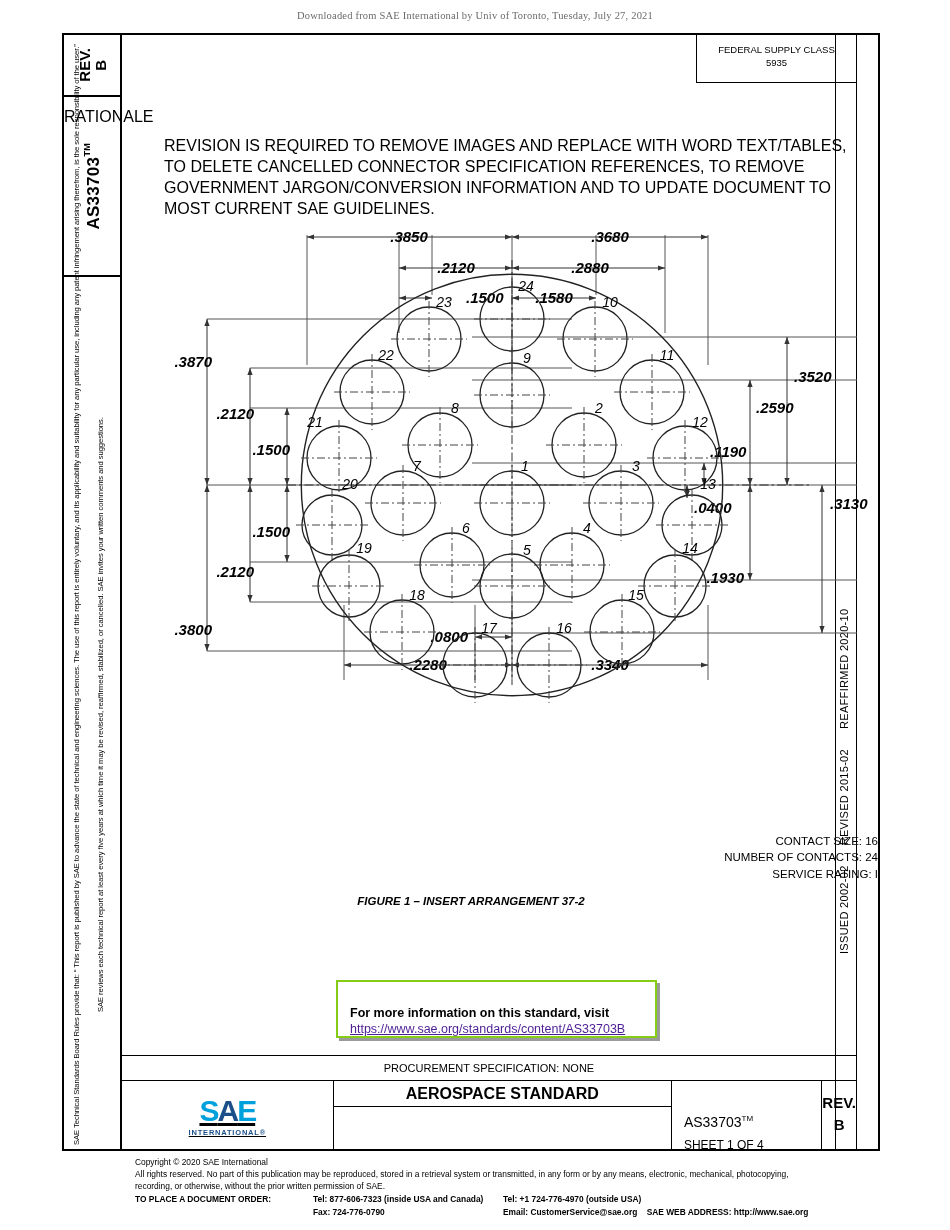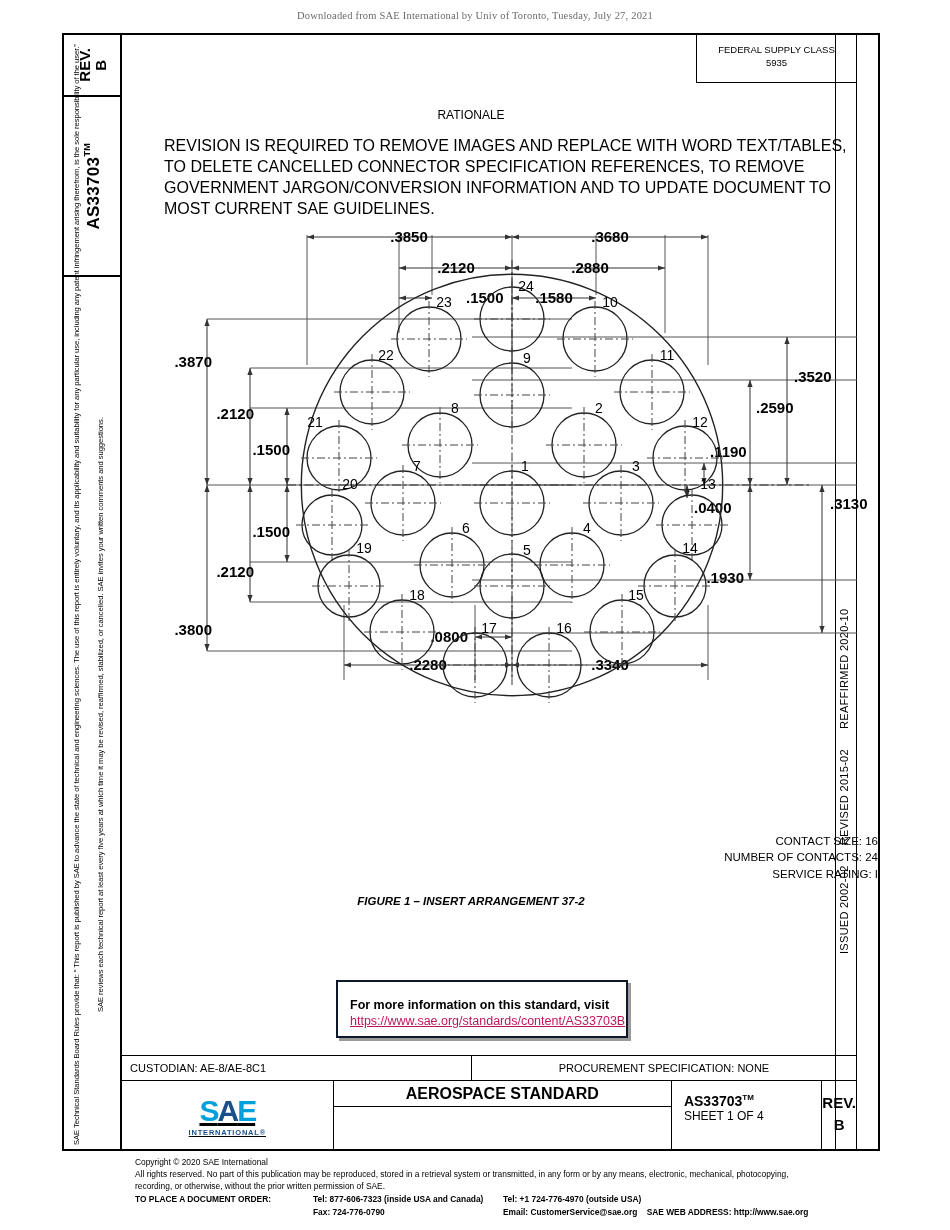--- a/index.html
+++ b/index.html
@@ -92,54 +92,54 @@
     position: absolute; right: 22px; top: 0;
     width: 160px; height: 48px;
     border-left: 1.5px solid #000; border-bottom: 1.5px solid #000;
     text-align: center; padding-top: 9px;
     font-size: 9.5px; line-height: 1.35;
   }
 
   
   #rationale-title {
     position: absolute; left: 0; right: 0; top: 73px;
-    text-align: center; font-size: 12px;
+    font-size: 16px;
   }
   #rationale-body {
     position: absolute; left: 100px; top: 100px; width: 700px;
     font-size: 16px; line-height: 1.32;
   }
 
   
-  #drawing { position: absolute; left: 58px; top: 160px; width: 758px; height: 700px; }
+  #drawing { position: absolute; left: 58px; top: 160px; width: 758px; height: 700px; font-style: italic; }
   #drawing svg { display: block; }
 
   
   #specs {
     position: absolute; left: 0; right: 0; top: 798px;
     text-align: right; font-size: 11.5px; line-height: 1.42;
   }
   #figure-caption {
     position: absolute; left: 0; right: 0; top: 860px;
     text-align: center; font-size: 11.5px;
     font-weight: bold; font-style: italic;
   }
 
   
   #url-box {
     position: absolute; left: 272px; top: 945px;
-    width: 292px; height: 58px;
-    border: 2px solid #0f172a;
+    width: 321px; height: 58px;
+    border: 2px solid #84cc16;
     box-shadow: 3px 3px 0 #9a9a9a;
     background: #fff;
-    padding: 16px 0 0 12px;
+    padding: 24px 0 0 12px;
   }
   #url-box .lead { font-size: 12.5px; font-weight: bold; }
   #url-box .link {
-    font-size: 12.5px; color: #be185d;
+    font-size: 12.5px; color: #4c1d95;
     text-decoration: underline; display: block; margin-top: 2px;
   }
 
   
   #tap-box {
     position: absolute; left: 624px; top: 925px;
     width: 172px; height: 95px;
     border: 1.5px solid #000;
   }
   #tap-title {
@@ -188,23 +188,23 @@
     padding-top: 4px; padding-bottom: 3px;
     border-bottom: 1.5px solid #000;
   }
   #as-sub {
     text-align: center; font-size: 10.8px; line-height: 1.33; padding-top: 4px;
   }
   #doc-cell {
     width: 152px; border-right: 1.5px solid #000;
     padding: 12px 0 0 12px;
   }
-  #doc-num { font-size: 14px; font-weight: bold; }
+  #doc-num { font-size: 14px; font-weight: normal; margin-top: 21px; }
   #doc-num .tm { font-size: 8px; vertical-align: super; }
-  #doc-sheet { font-size: 12px; }
+  #doc-sheet { font-size: 12px; margin-top: 8px; }
   #rev-cell {
     flex: 1; text-align: center; padding-top: 11px;
     font-size: 15px; font-weight: bold; line-height: 1.45;
   }
 
   
   #footer {
     position: absolute; left: 135px; top: 1157px; width: 815px;
     font-size: 8.4px; line-height: 1.42;
   }
@@ -468,21 +468,20 @@
   </div>
   <div id="figure-caption">FIGURE 1 – INSERT ARRANGEMENT 37-2</div>
 
   <div id="url-box">
     <div class="lead">For more information on this standard, visit</div>
     <a class="link" href="#">https://www.sae.org/standards/content/AS33703B</a>
   </div>
 
 
   <div id="custodian-row">
-    <div id="custodian-cell">CUSTODIAN: AE-8/AE-8C1</div>
     <div id="procurement-cell">PROCUREMENT SPECIFICATION: NONE</div>
   </div>
 
   <div id="title-block">
     <div id="logo-cell">
       <div id="sae-logo">
         <div class="mark"><span>S</span><span class="a">A</span><span>E</span></div>
         <div class="intl">INTERNATIONAL®</div>
       </div>
     </div>

